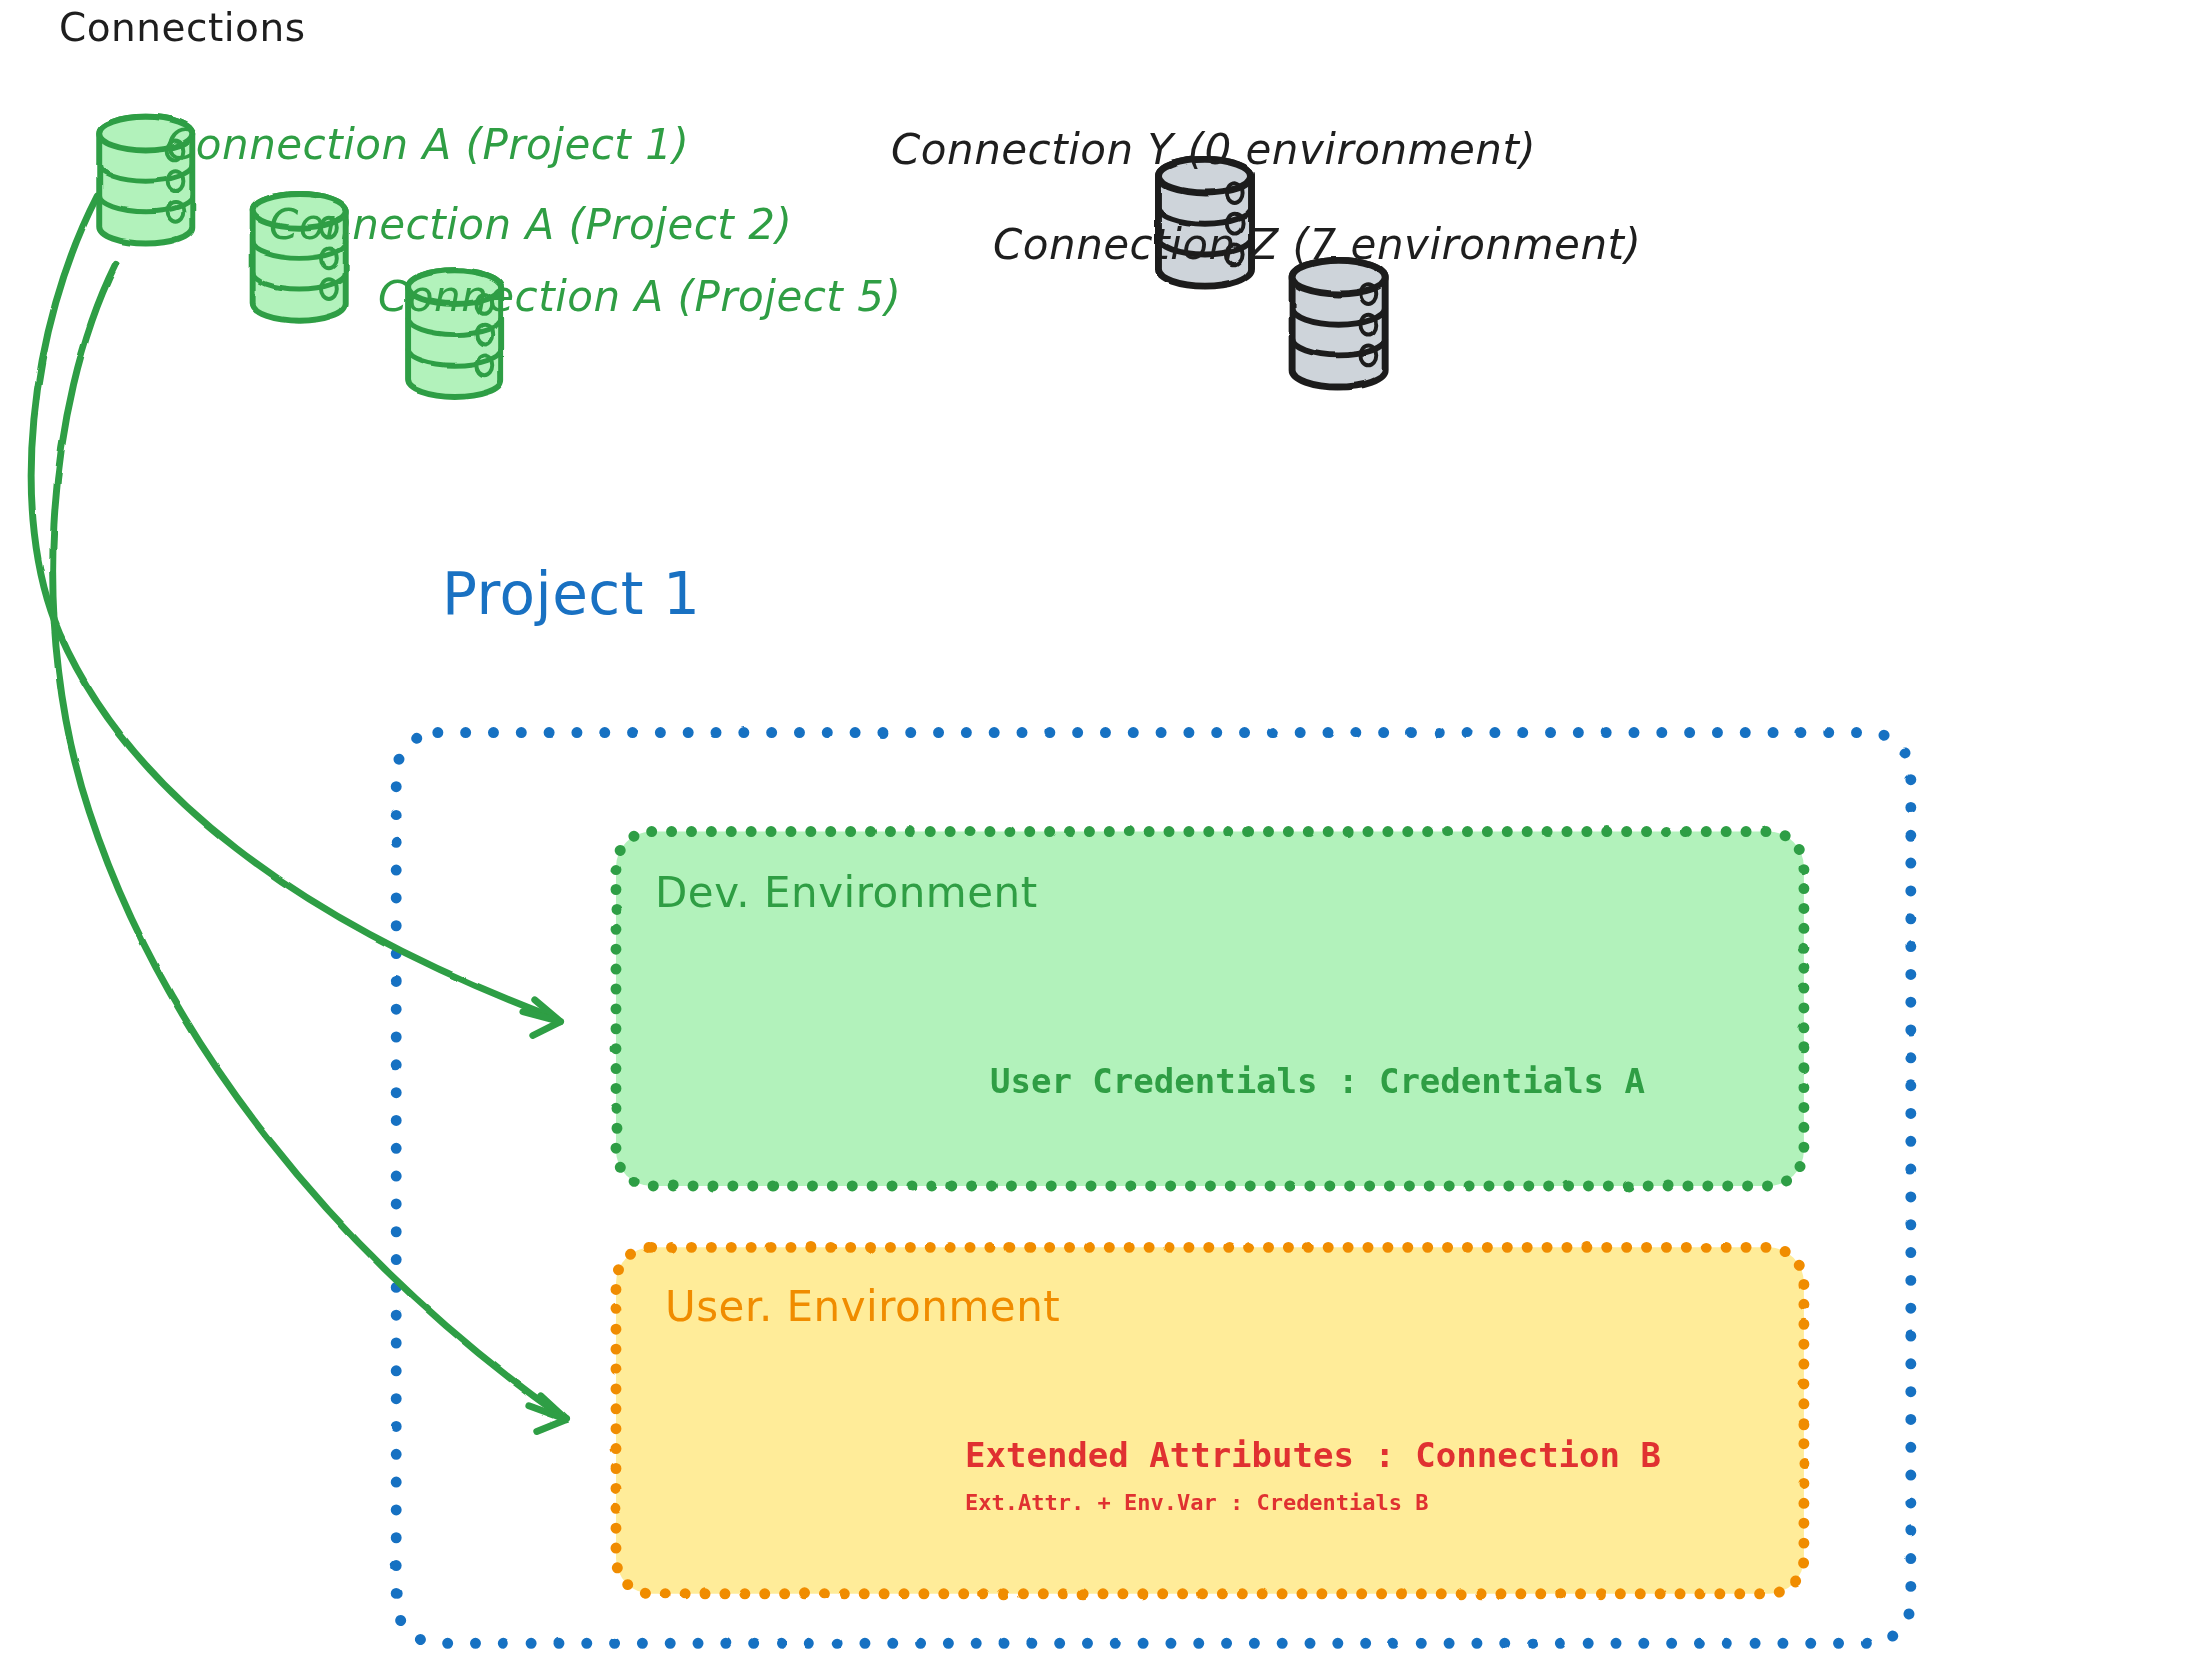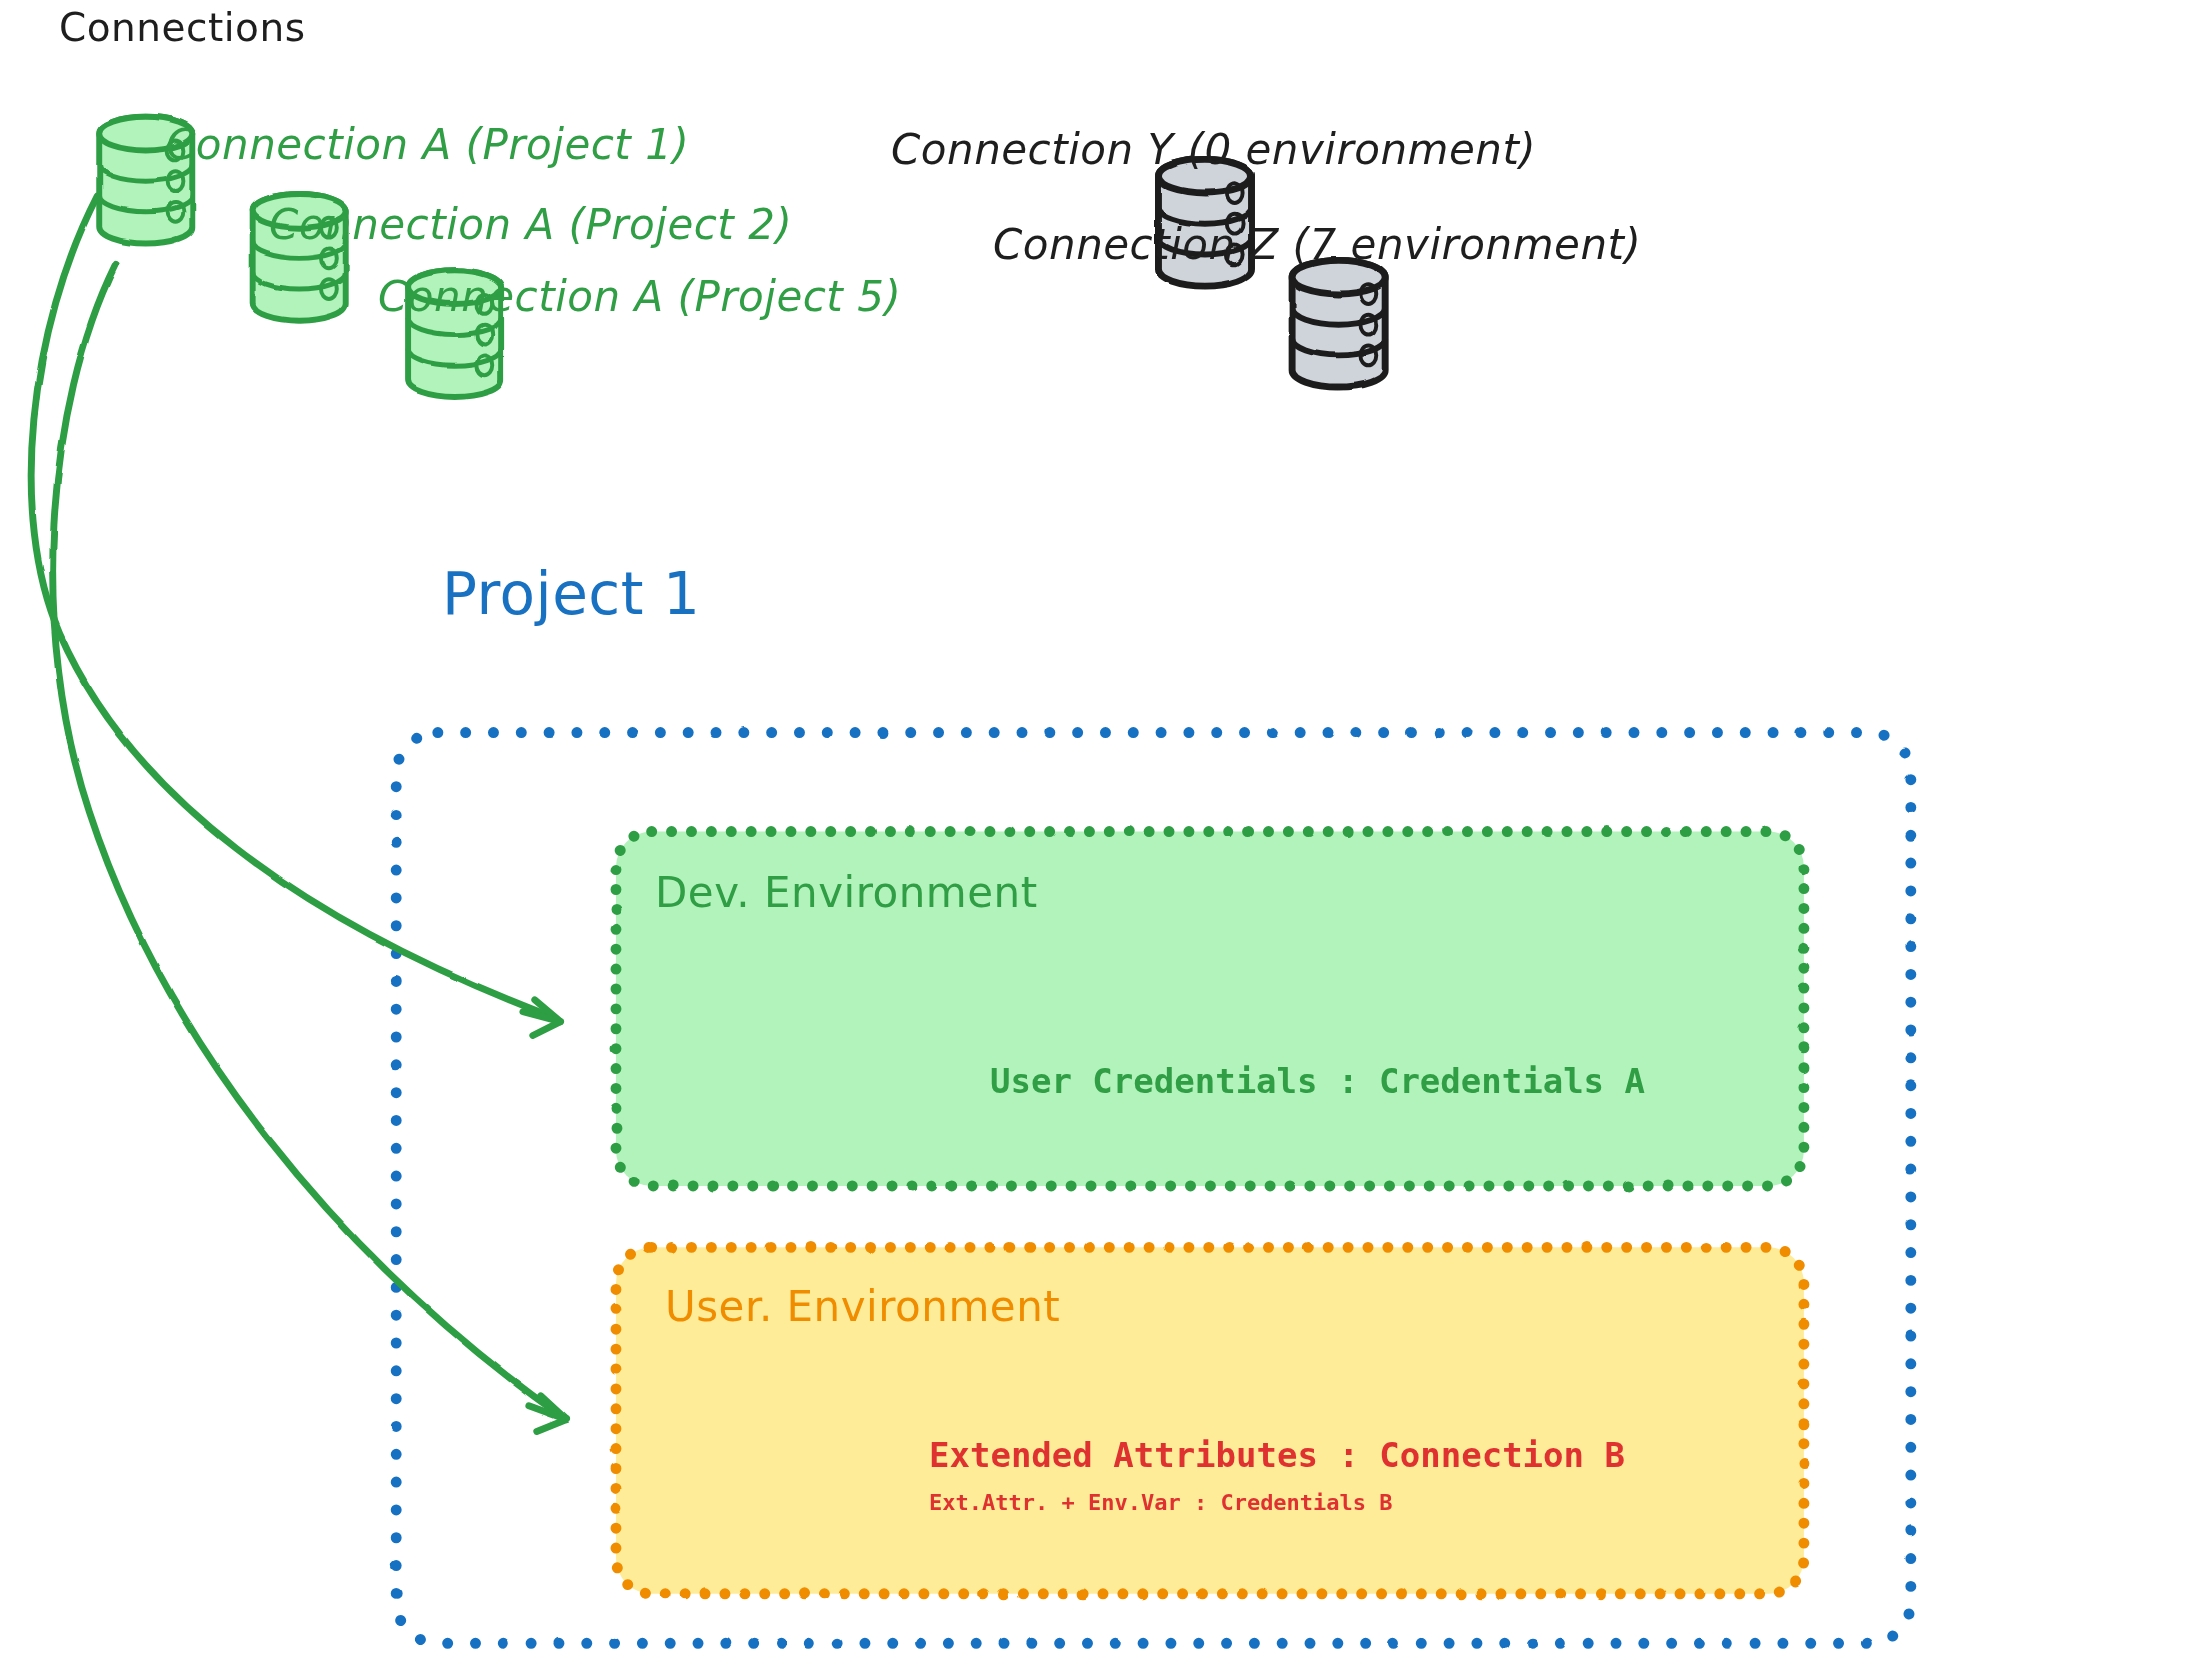--- a/index.html
+++ b/index.html
@@ -64,20 +64,21 @@
     color: #1e1e1e;
   }
   .t-blue {
     color: #1971c2;
   }
   .t-orange {
     color: #f08c00;
   }
   .t-red {
     color: #e03131;
+    margin-left: 36px;
   }
 
   .conn-label { font-size: 42px; }
   .t-connA1 { left: 166px; top: 123px; }
   .t-connA2 { left: 269px; top: 203px; }
   .t-connA3 { left: 378px; top: 275px; }
   .t-connY  { left: 891px; top: 128px; }
   .t-connZ  { left: 993px; top: 223px; }
 
   .t-project1 {

